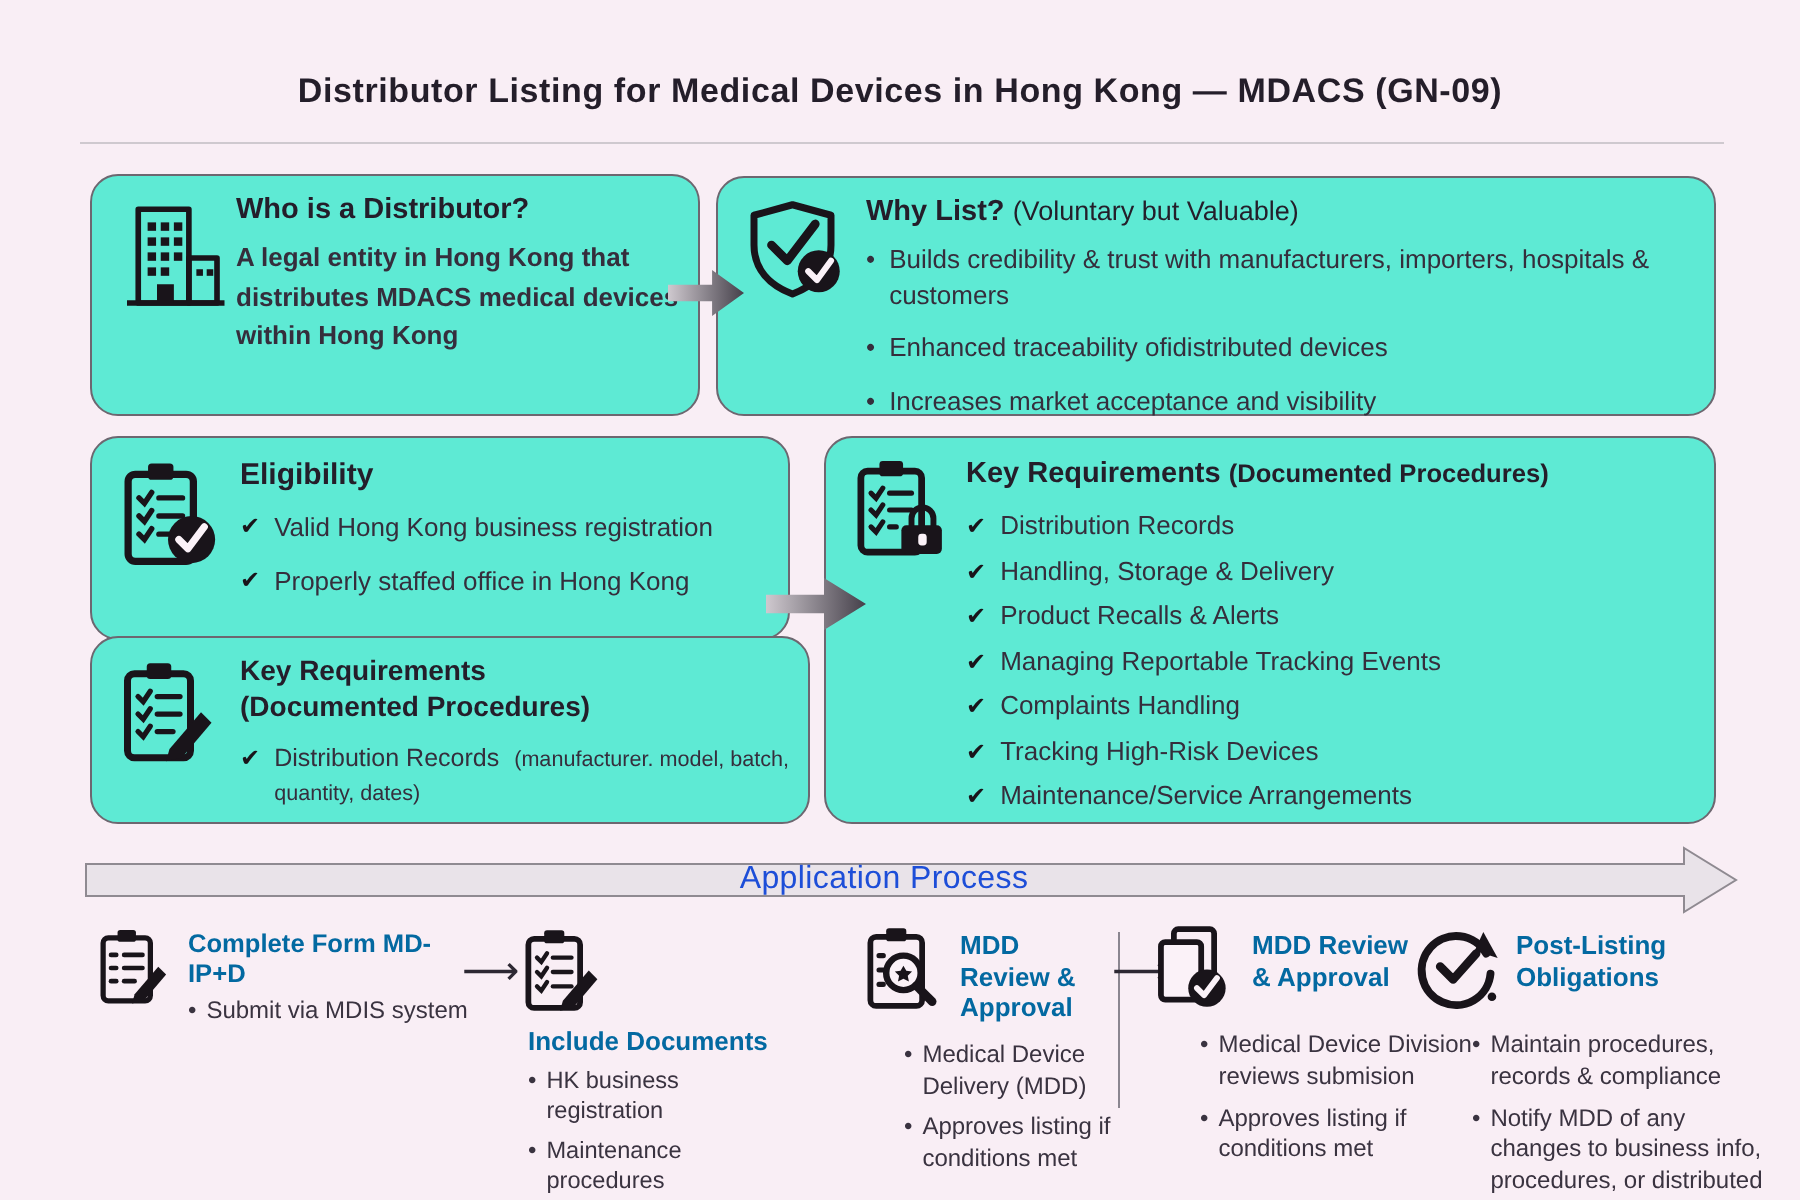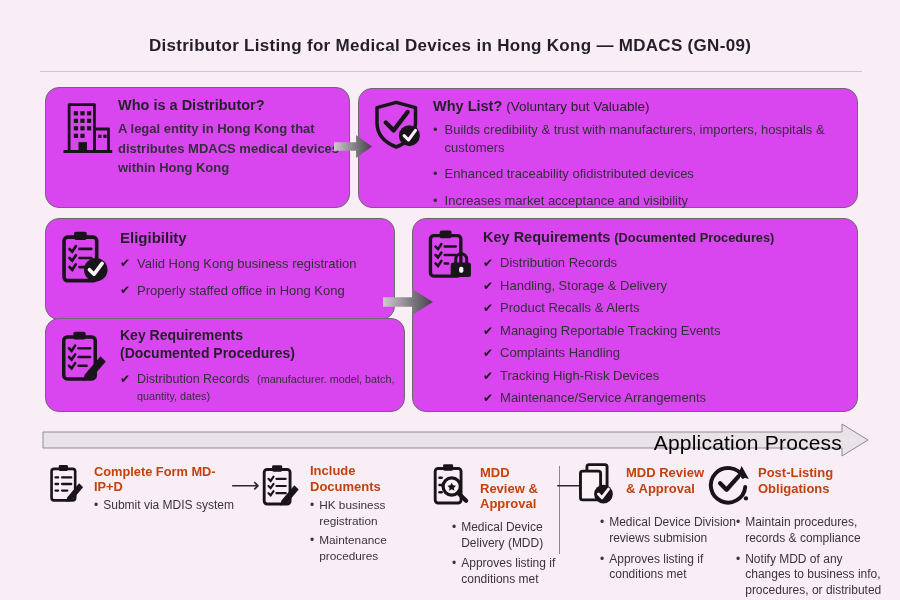--- a/index.html
+++ b/index.html
@@ -10,21 +10,21 @@
   }
   
   .page-title {
     position:absolute; top:36px; left:0; width:100%; text-align:center;
     font-size:17px; font-weight:700; letter-spacing:.3px; color:#241e2a; margin:0;
   }
   .title-rule { position:absolute; top:71px; left:40px; width:822px; height:1px; background:#cfc9cf; }
 
   
   .box {
-    position:absolute; background:#d946ef; border:1.5px solid #6d6770;
+    position:absolute; background:#5eead4; border:1.5px solid #6d6770;
     border-radius:14px; box-sizing:border-box;
   }
   .box h2 { margin:0; font-size:14.5px; font-weight:700; color:#241e2a; }
   .box .sub { font-weight:400; font-size:13.5px; }
   .box-who { left:45px; top:87px; width:305px; height:121px; }
   .box-why { left:358px; top:88px; width:500px; height:120px; }
   .box-elig { left:45px; top:218px; width:350px; height:102px;padding-left:23px; }
   .box-krs  { left:45px; top:318px; width:360px; height:94px; }
   .box-krl  { left:412px; top:218px; width:446px; height:194px; }
 
@@ -61,39 +61,39 @@
     background:linear-gradient(to right,#cfc9cf,#45404a);
     clip-path:polygon(0 32%, 58% 32%, 58% 0, 100% 50%, 58% 100%, 58% 68%, 0 68%);
   }
   .arrow-1 { left:334px; top:135px; width:38px; height:23px; }
   .arrow-2 { left:383px; top:289px; width:50px; height:26px; }
 
   
   .banner { position:absolute; left:42px; top:423px; width:828px; height:34px; }
   .banner svg { position:absolute; left:0; top:0; }
   .banner-label {
-    position:absolute; left:0; top:8px; width:800px; text-align:right;
-    font-size:21px; color:#000000; letter-spacing:.2px;
+    position:absolute; left:0; top:8px; width:800px; text-align:center;
+    font-size:16px; color:#1d4ed8; letter-spacing:.2px;
   }
 
   
   .step { position:absolute; top:461px; }
-  .step h3 { margin:0; font-size:13px; font-weight:700; color:#c2410c; line-height:1.2; }
+  .step h3 { margin:0; font-size:13px; font-weight:700; color:#0369a1; line-height:1.2; }
   .step-icon { display:block; }
   .step-icon svg { display:block; }
   .sb { display:flex; font-size:12px; line-height:1.32; margin-top:5px; color:#3a3340; }
   .sb .blt { font-size:12px; margin-right:5px; }
 
   .step-row { display:flex; }
   .step-1 { left:45px; width:196px; }
   .step-1 .step-body { margin-left:7px; padding-top:3px; width:148px; }
   .step-1 h3 { font-size:12.8px; }
   .step-1 .sb { margin-top:3px; font-size:12px; }
 
-  .step-2 { left:257px; width:166px; }
+  .step-2 { left:257px; width:166px;flex-direction:column; }
   .step-2 .step-body { margin-left:7px; padding-top:2px; width:126px; }
   .step-2 .sb { margin-top:4px; font-size:11.8px; }
 
   .step-head { display:flex; align-items:flex-start; }
   .step-head h3 { padding-top:4px; margin-left:6px; }
   .step-bullets { margin-top:8px; }
 
   .step-3 { left:428px; width:124px; }
   .step-3 h3 { width:88px; }
   .step-3 .step-bullets { margin-left:24px; width:104px; }

